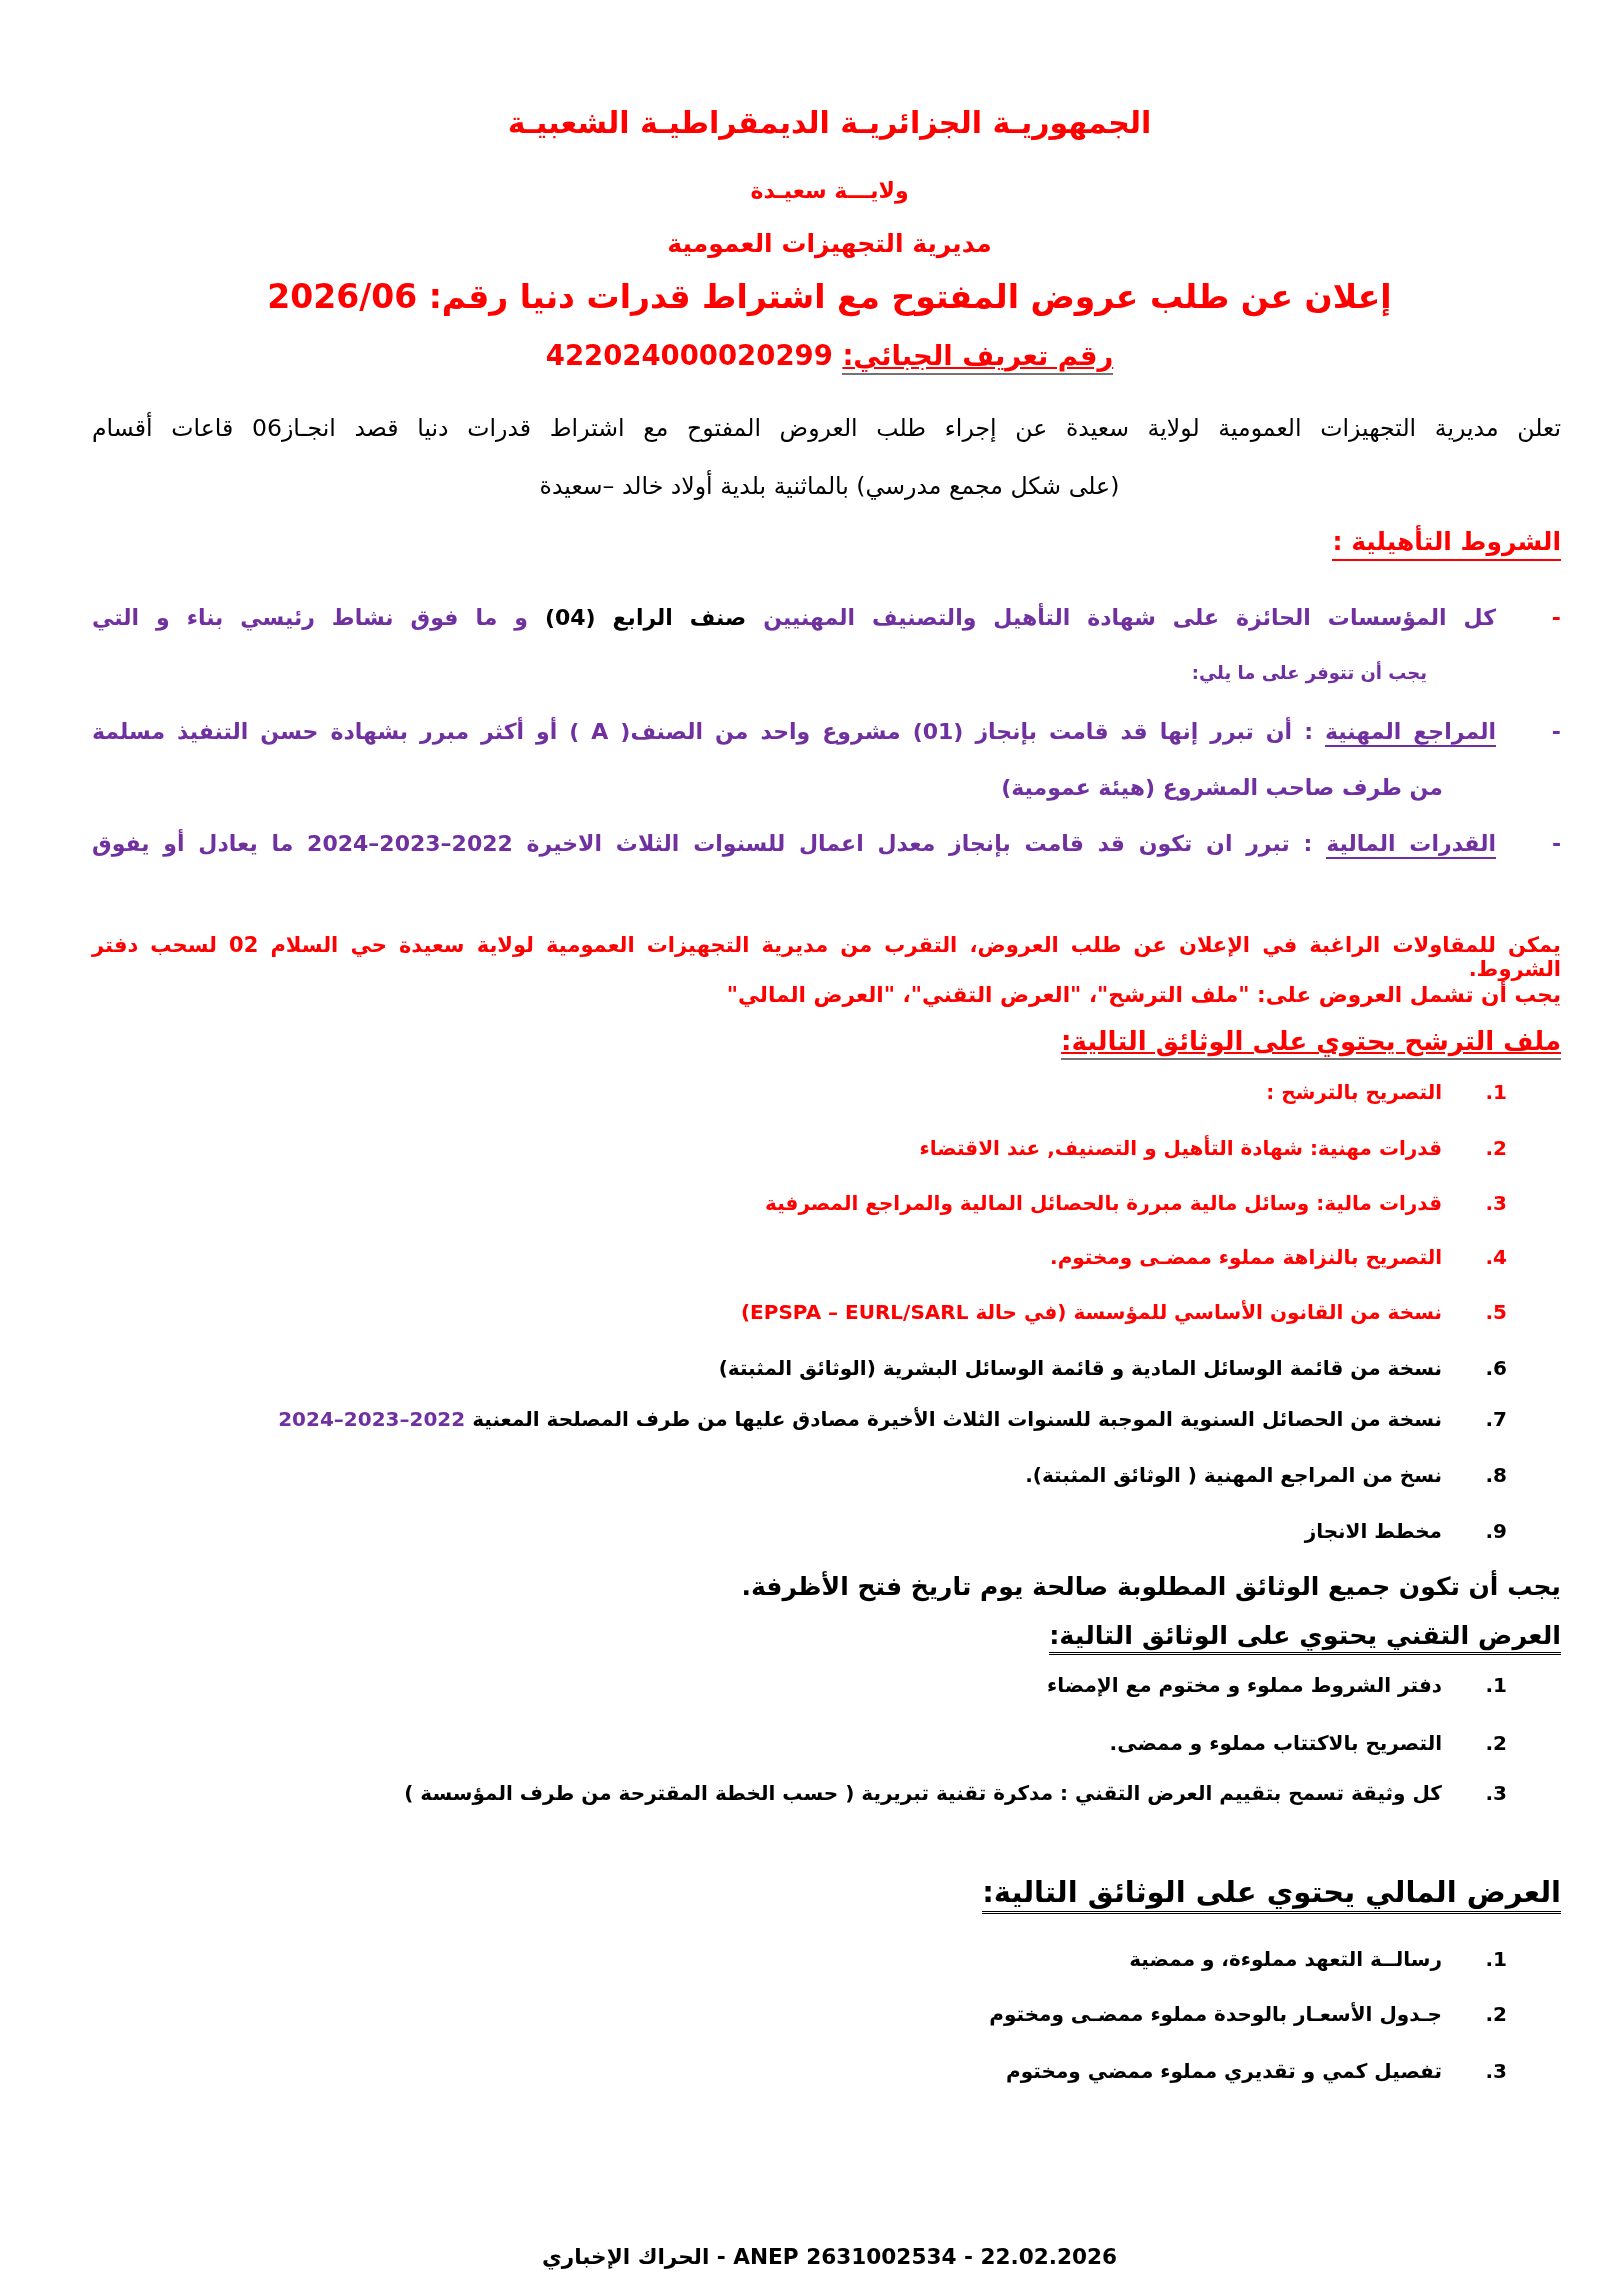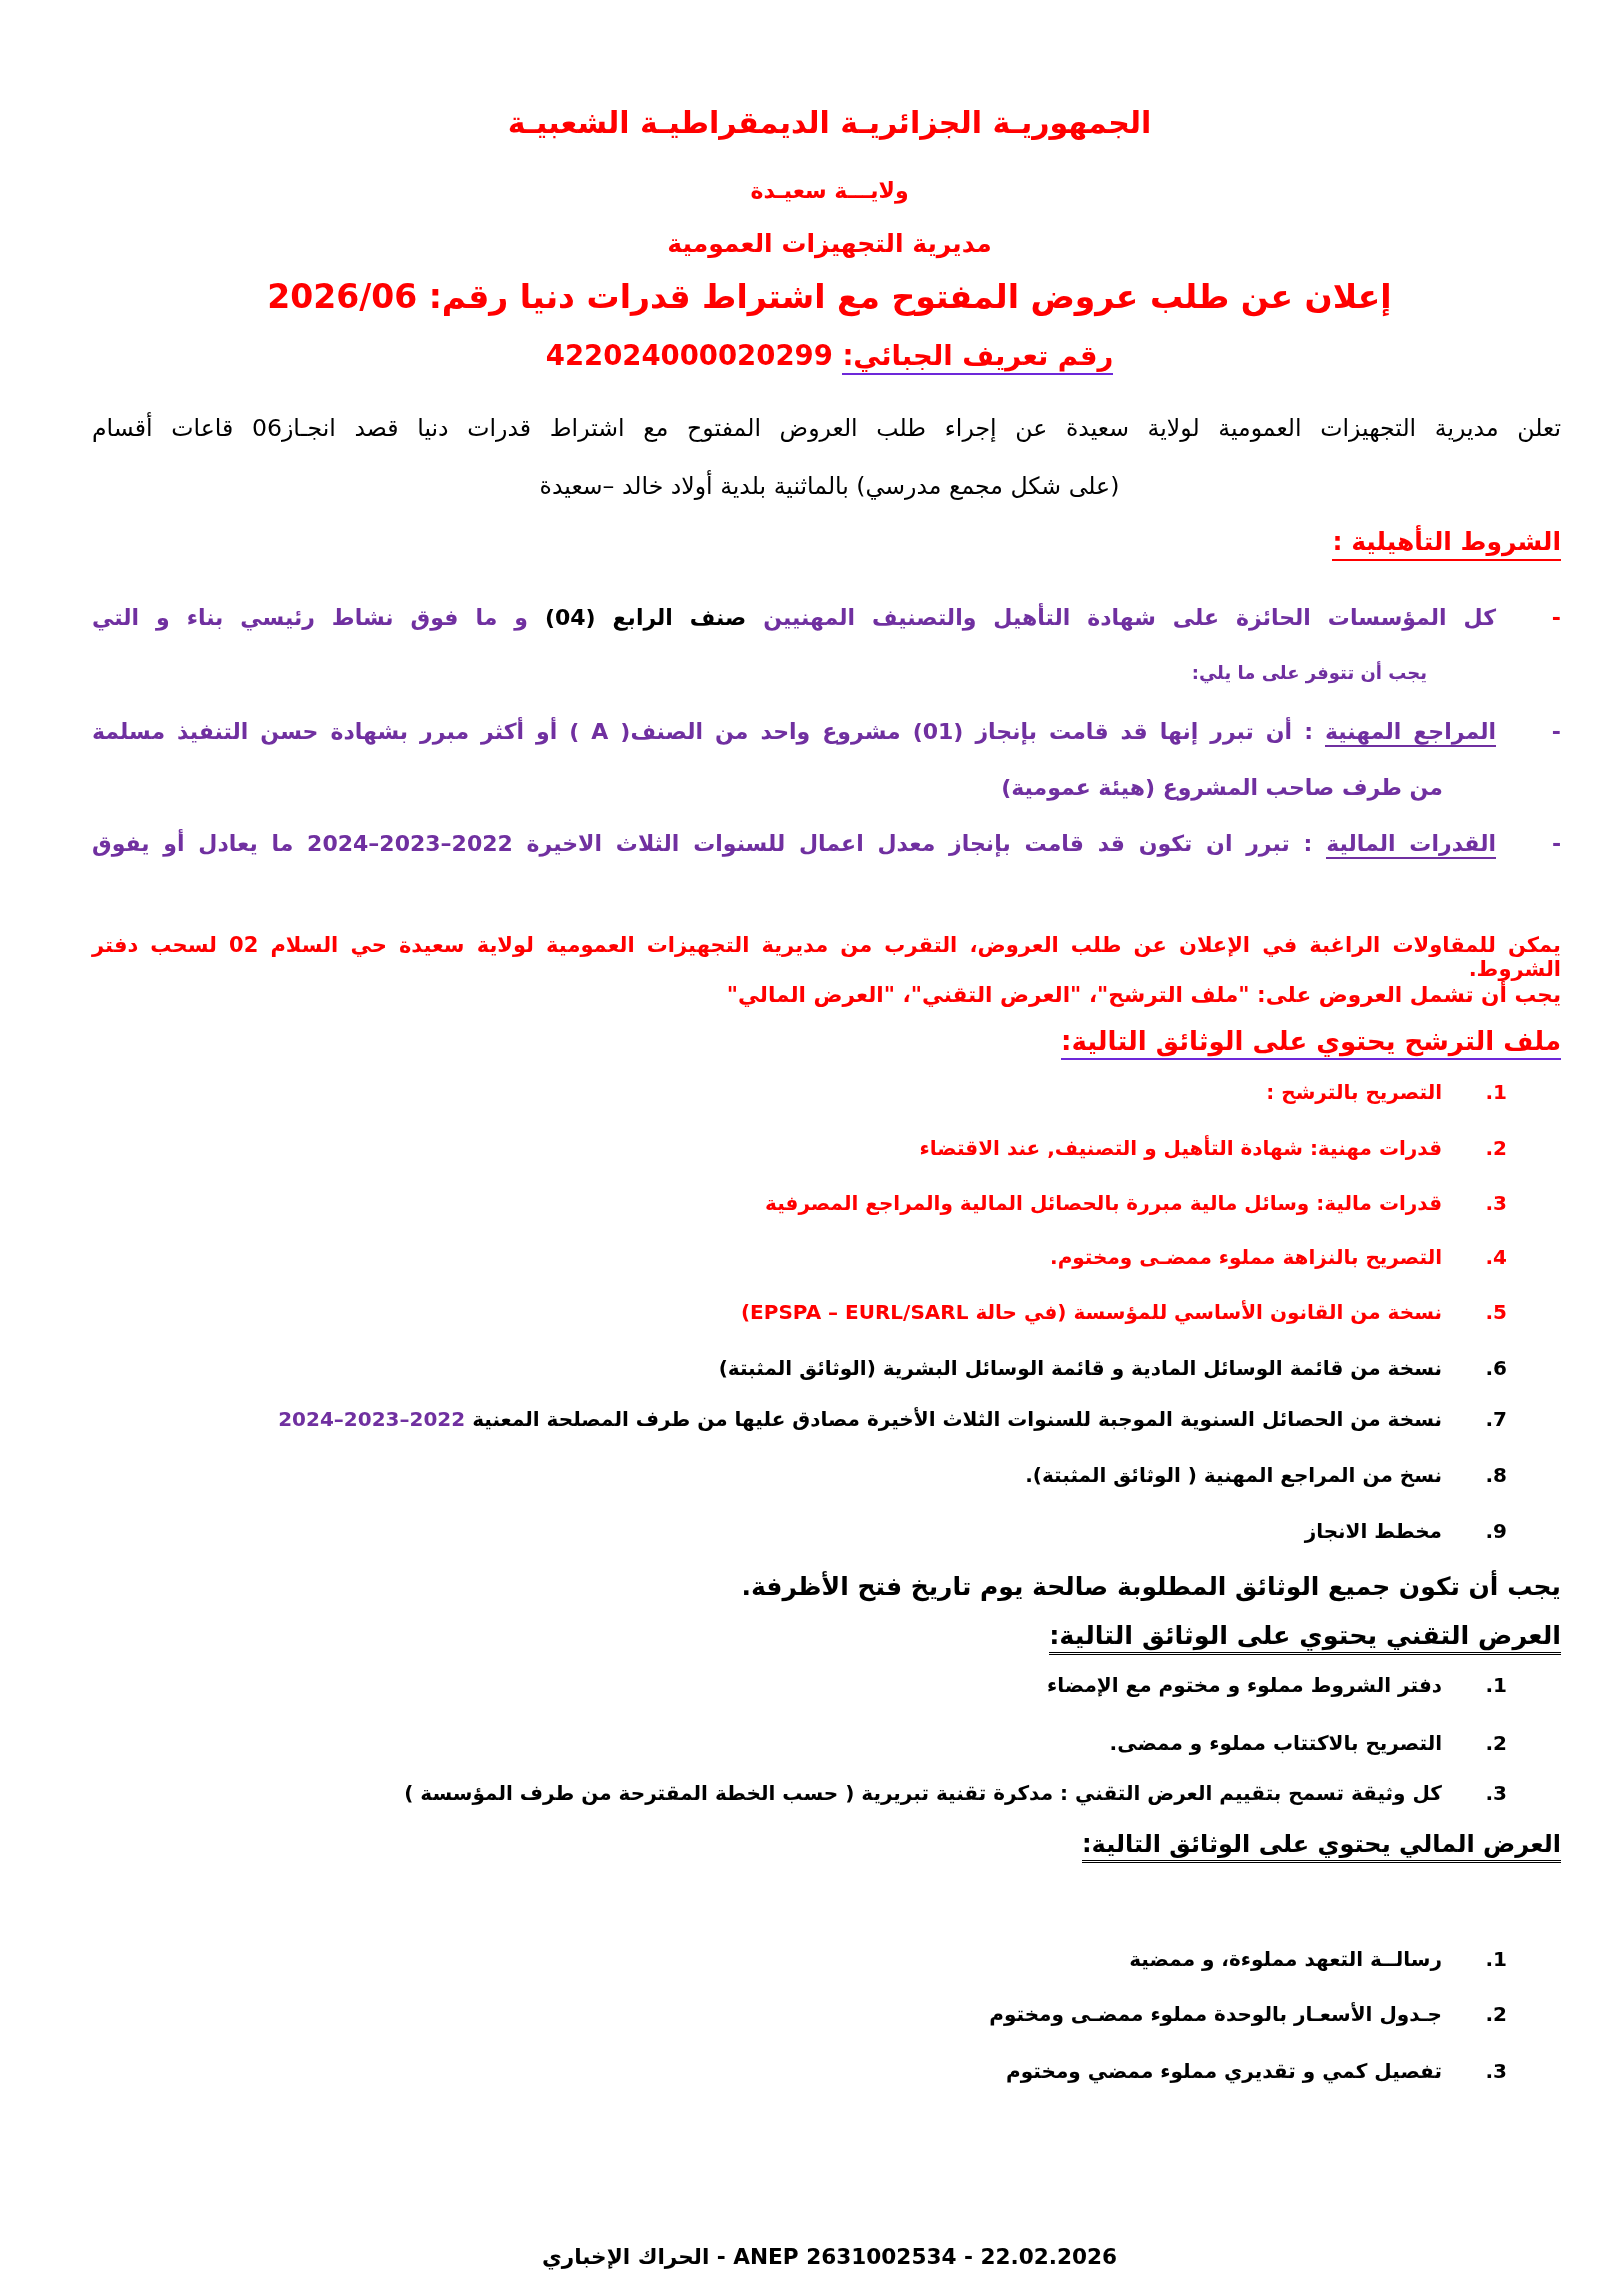--- a/index.html
+++ b/index.html
@@ -18,21 +18,21 @@
   .abs{position:absolute;}
   .b{font-weight:bold;}
   .red{color:#FF0000;}
   .purple{color:#7030A0;margin-top:8px;}
   .black{color:#000000;}
   .center{left:98px;right:98px;text-align:center;}
   .rightblock{right:98px;left:98px;text-align:right;}
   .jline{left:92px;right:98px;text-align:justify;text-align-last:justify;}
   
   .rul{border-bottom:2.6px solid #FF0000;padding-bottom:3.3px;}
-  .rul-thin{border-bottom:2px solid #6d28d9;padding-bottom:2px;}
+  .rul-thin{border-bottom:2px solid #737373;padding-bottom:2px;text-decoration:underline;}
   .pul{border-bottom:2px solid #7030A0;padding-bottom:1.3px;}
   .dul{border-bottom:3.9px double #000000;padding-bottom:2px;}
   
   .dash{display:inline-block;min-width:65px;text-align:right;}
   .oli{right:152px;left:98px;text-align:right;font-weight:bold;font-size:20px;}
   .num{display:inline-block;min-width:65px;text-align:right;}
   .amount{margin-left:9.2px;}
   .footer{direction:ltr;}
 </style>
 </head>
@@ -114,21 +114,21 @@
   <div class="abs oli black" style="top:1673px">
     <span class="num">1.</span><span>دفتر الشروط مملوء و مختوم مع الإمضاء</span>
   </div>
   <div class="abs oli black" style="top:1731px">
     <span class="num">2.</span><span>التصريح بالاكتتاب مملوء و ممضى.</span>
   </div>
   <div class="abs oli black" style="top:1781px">
     <span class="num">3.</span><span>كل وثيقة تسمح بتقييم العرض التقني : مدكرة تقنية تبريرية ( حسب الخطة المقترحة من طرف المؤسسة )</span>
   </div>
 
-  <div class="abs rightblock b" style="top:1830px;font-size:24px">
+  <div class="abs rightblock b" style="top:1875px;font-size:29px">
     <span class="dul black">العرض المالي يحتوي على الوثائق التالية:</span>
   </div>
   <div class="abs oli black" style="top:1947px">
     <span class="num">1.</span><span>رسالــة التعهد مملوءة، و ممضية</span>
   </div>
   <div class="abs oli black" style="top:2002px">
     <span class="num">2.</span><span>جـدول الأسعـار بالوحدة مملوء ممضـى ومختوم</span>
   </div>
   <div class="abs oli black" style="top:2059px">
     <span class="num">3.</span><span>تفصيل كمي و تقديري مملوء ممضي ومختوم</span>

